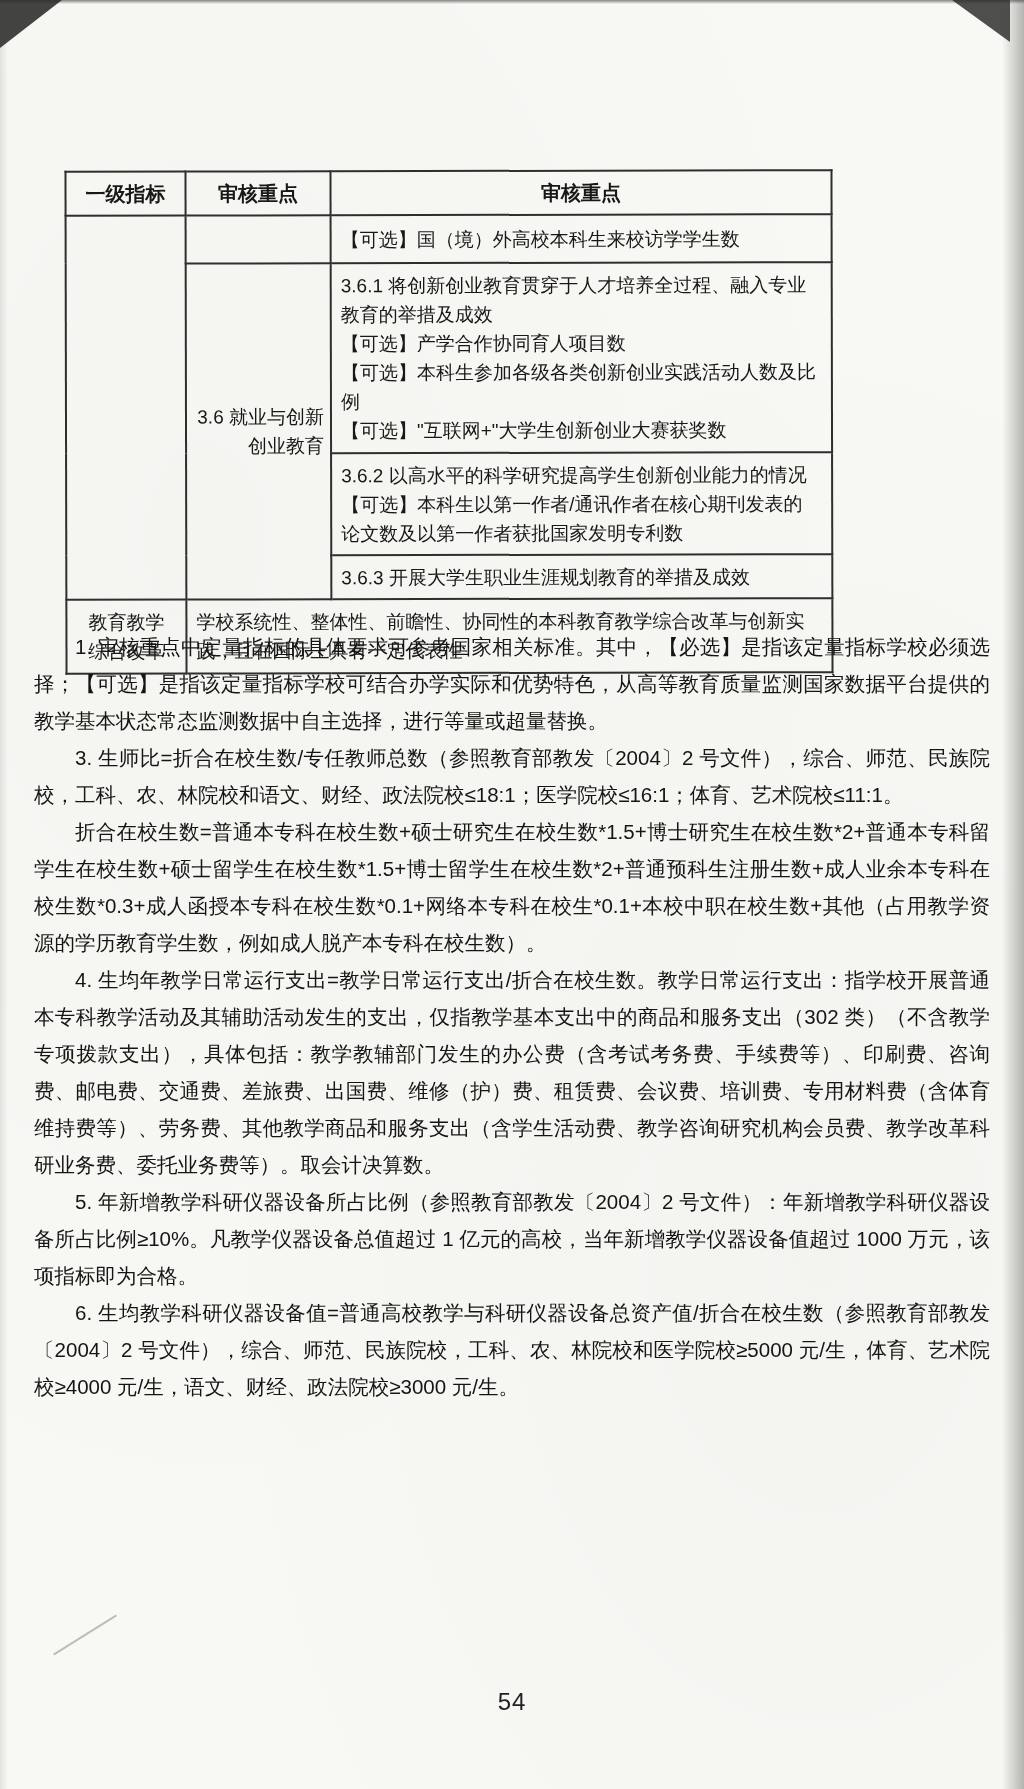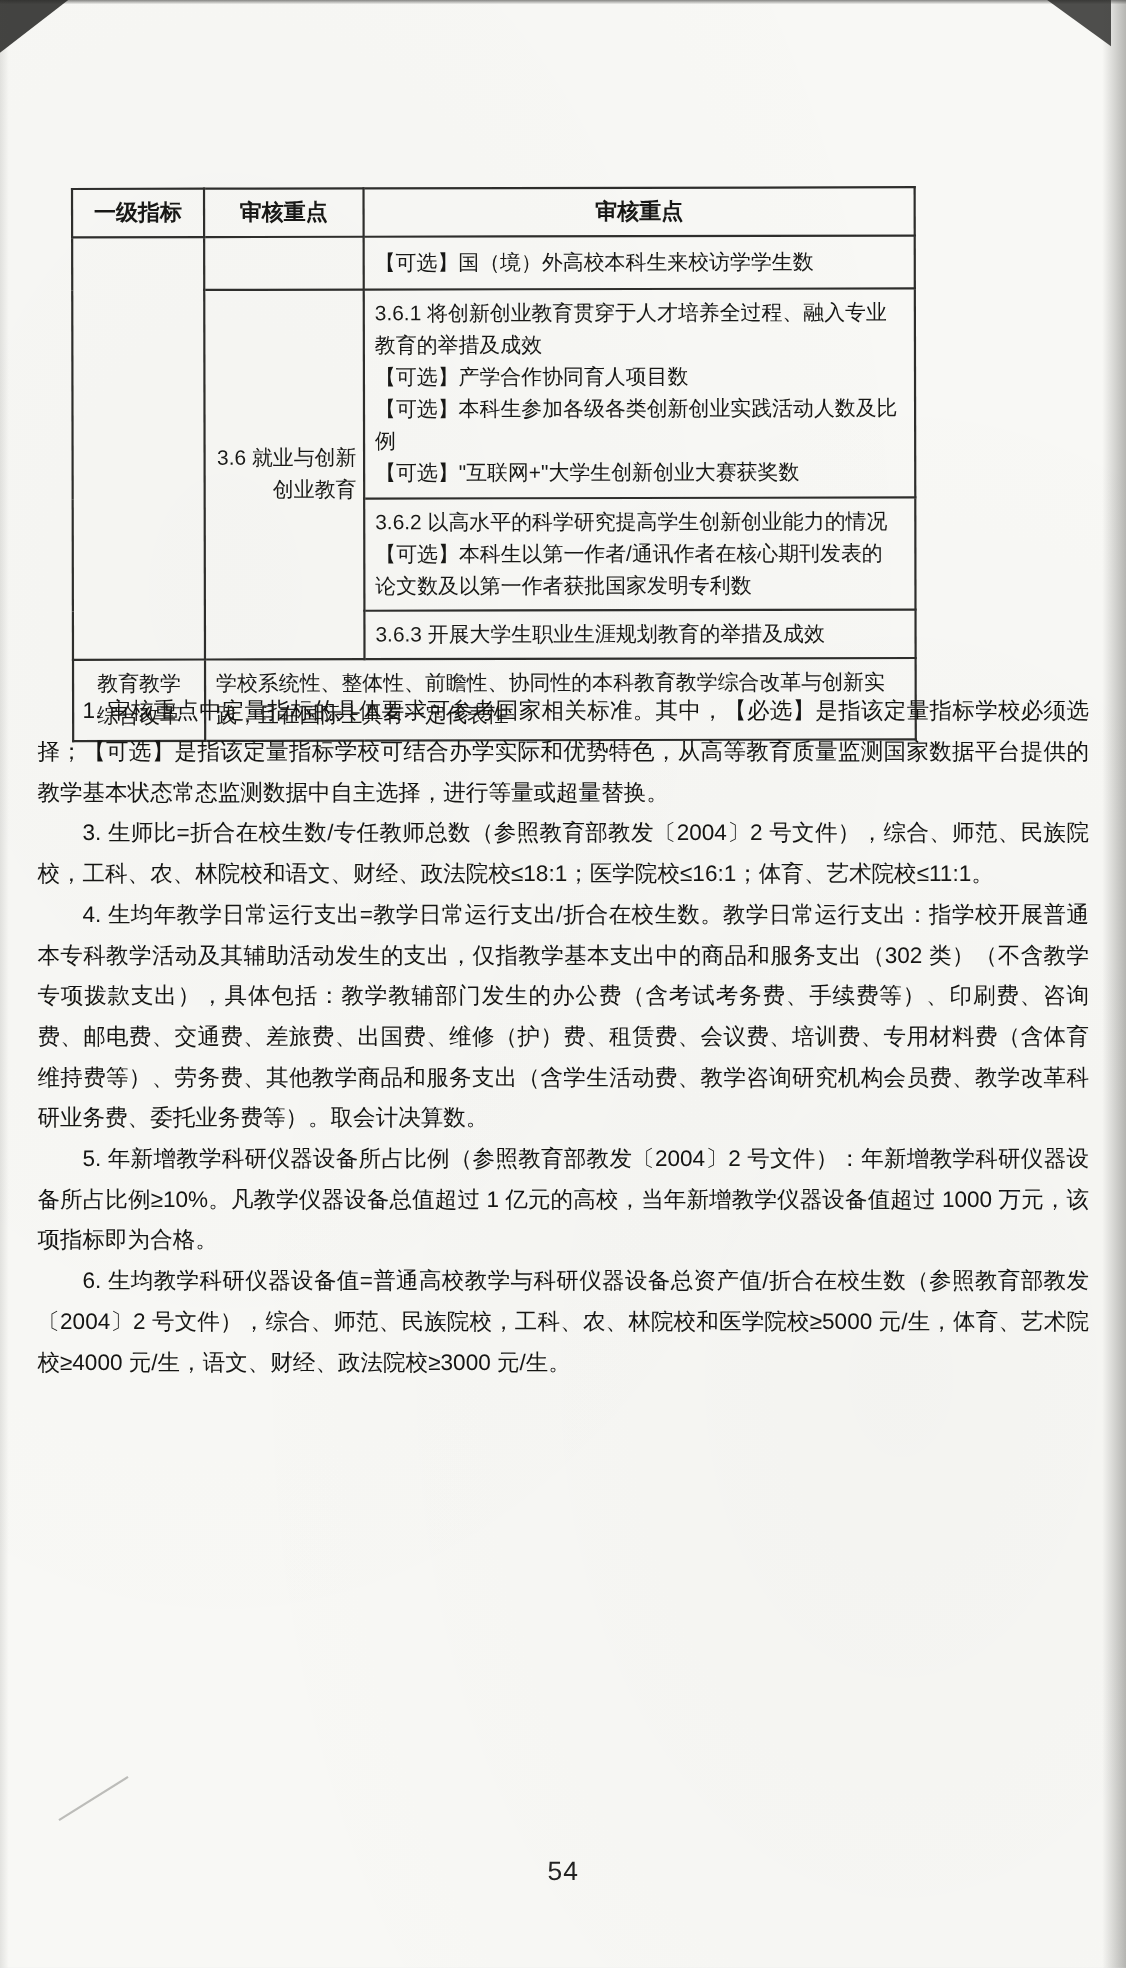--- a/index.html
+++ b/index.html
@@ -160,20 +160,21 @@
         <td class="c1 multiline">教育教学
 综合改革</td>
         <td class="c3" colspan="2">学校系统性、整体性、前瞻性、协同性的本科教育教学综合改革与创新实践，且在国际上具有一定代表性</td>
       </tr>
     </tbody>
   </table>
 
   <div class="notes">
     <p>1. 审核重点中定量指标的具体要求可参考国家相关标准。其中，【必选】是指该定量指标学校必须选择；【可选】是指该定量指标学校可结合办学实际和优势特色，从高等教育质量监测国家数据平台提供的教学基本状态常态监测数据中自主选择，进行等量或超量替换。</p>
     <p>3. 生师比=折合在校生数/专任教师总数（参照教育部教发〔2004〕2 号文件），综合、师范、民族院校，工科、农、林院校和语文、财经、政法院校≤18:1；医学院校≤16:1；体育、艺术院校≤11:1。</p>
+    <p>折合在校生数=普通本专科在校生数+硕士研究生在校生数*1.5+博士研究生在校生数*2+普通本专科留学生在校生数+硕士留学生在校生数*1.5+博士留学生在校生数*2+普通预科生注册生数+成人业余本专科在校生数*0.3+成人函授本专科在校生数*0.1+网络本专科在校生*0.1+本校中职在校生数+其他（占用教学资源的学历教育学生数，例如成人脱产本专科在校生数）。</p>
     <p>4. 生均年教学日常运行支出=教学日常运行支出/折合在校生数。教学日常运行支出：指学校开展普通本专科教学活动及其辅助活动发生的支出，仅指教学基本支出中的商品和服务支出（302 类）（不含教学专项拨款支出），具体包括：教学教辅部门发生的办公费（含考试考务费、手续费等）、印刷费、咨询费、邮电费、交通费、差旅费、出国费、维修（护）费、租赁费、会议费、培训费、专用材料费（含体育维持费等）、劳务费、其他教学商品和服务支出（含学生活动费、教学咨询研究机构会员费、教学改革科研业务费、委托业务费等）。取会计决算数。</p>
     <p>5. 年新增教学科研仪器设备所占比例（参照教育部教发〔2004〕2 号文件）：年新增教学科研仪器设备所占比例≥10%。凡教学仪器设备总值超过 1 亿元的高校，当年新增教学仪器设备值超过 1000 万元，该项指标即为合格。</p>
     <p>6. 生均教学科研仪器设备值=普通高校教学与科研仪器设备总资产值/折合在校生数（参照教育部教发〔2004〕2 号文件），综合、师范、民族院校，工科、农、林院校和医学院校≥5000 元/生，体育、艺术院校≥4000 元/生，语文、财经、政法院校≥3000 元/生。</p>
   </div>
 
   <div class="page-number">54</div>
 
 </div>
 
 </body></html>

